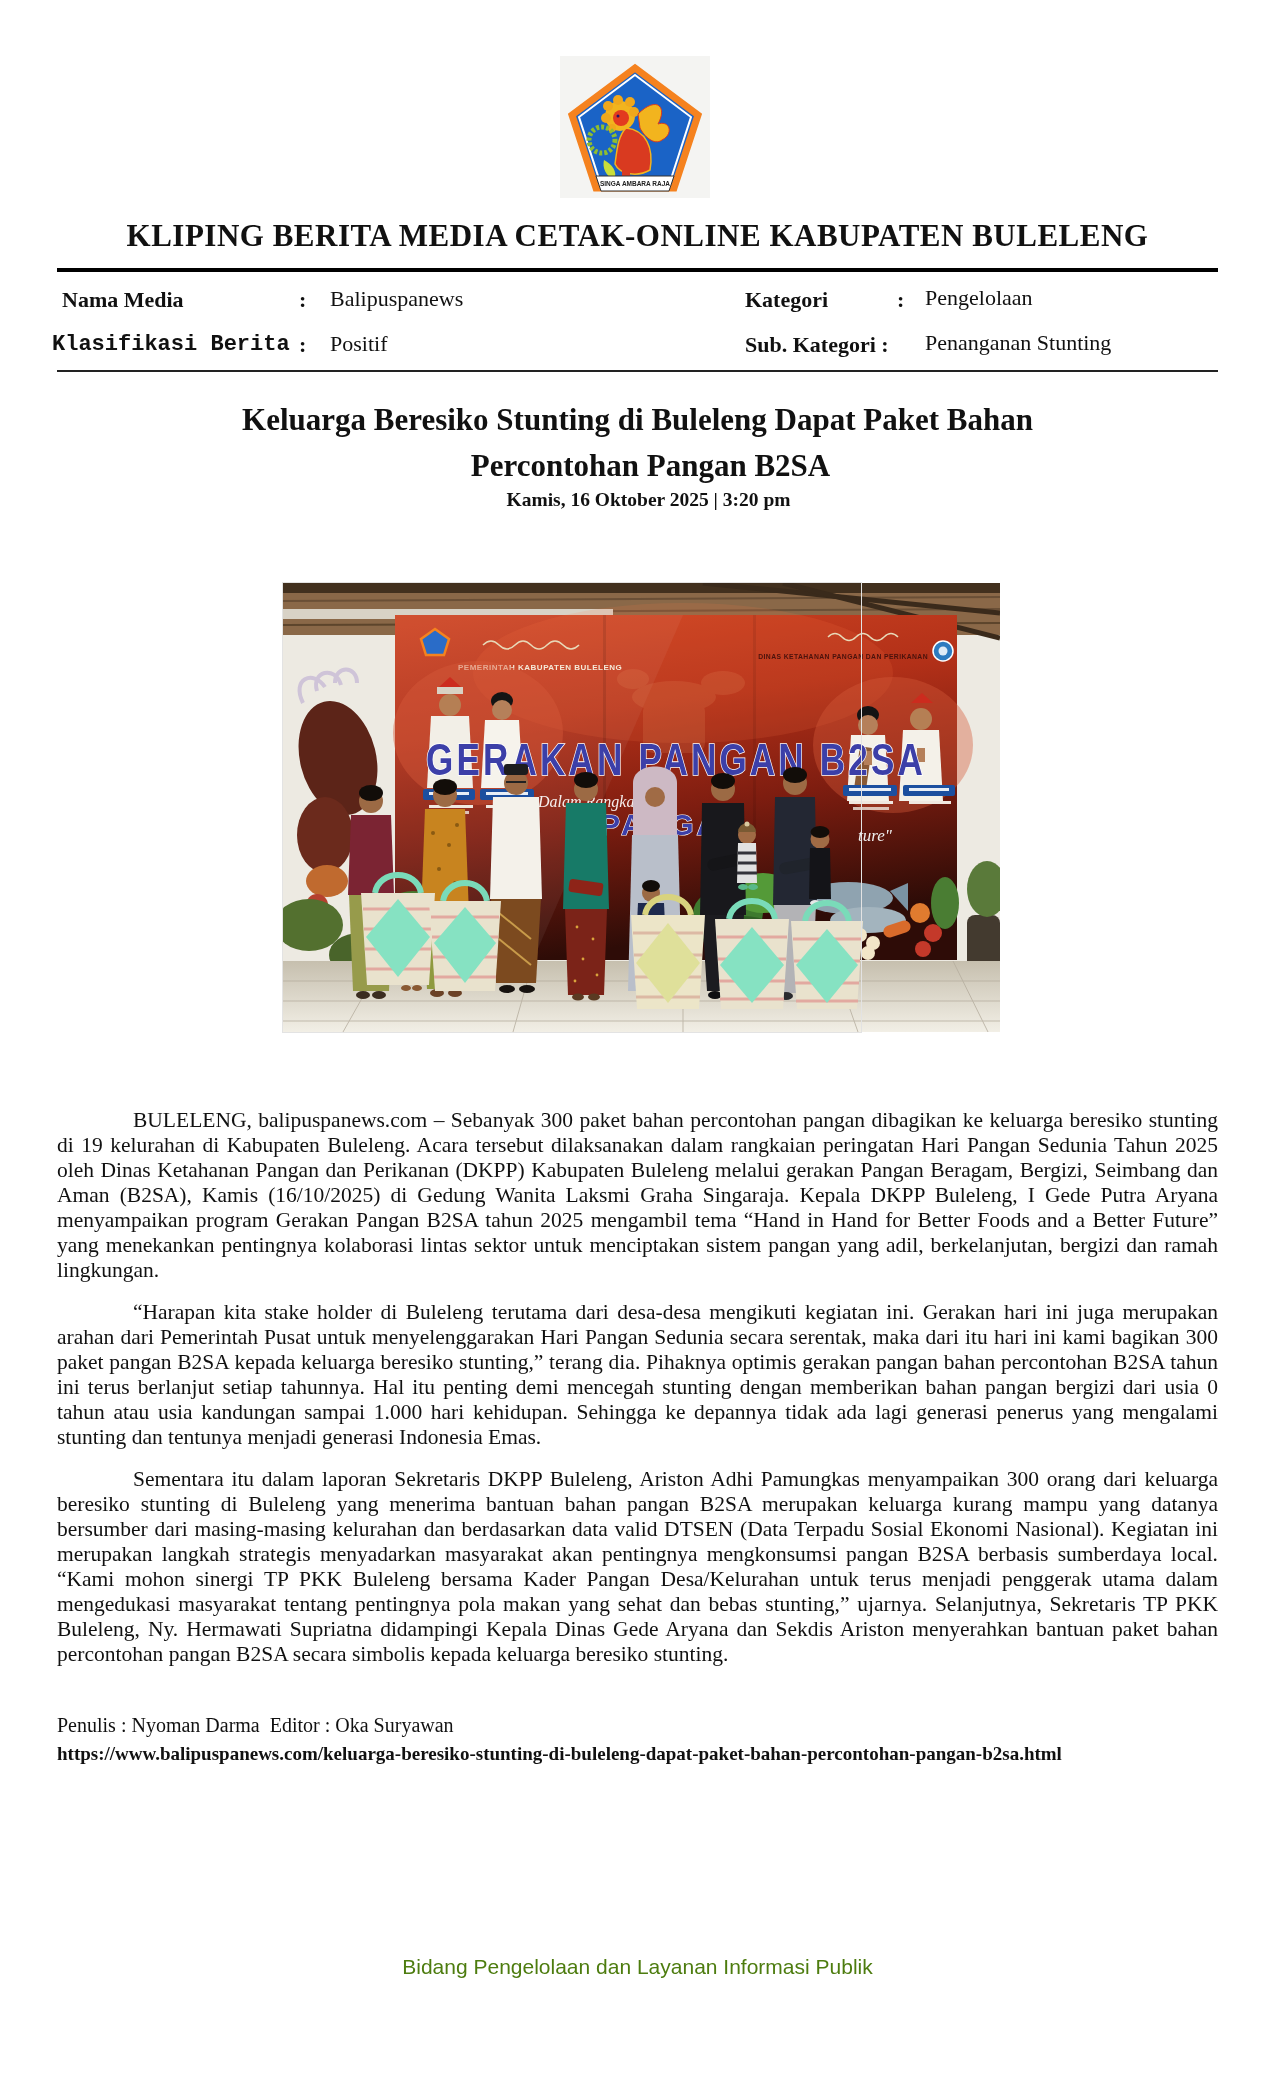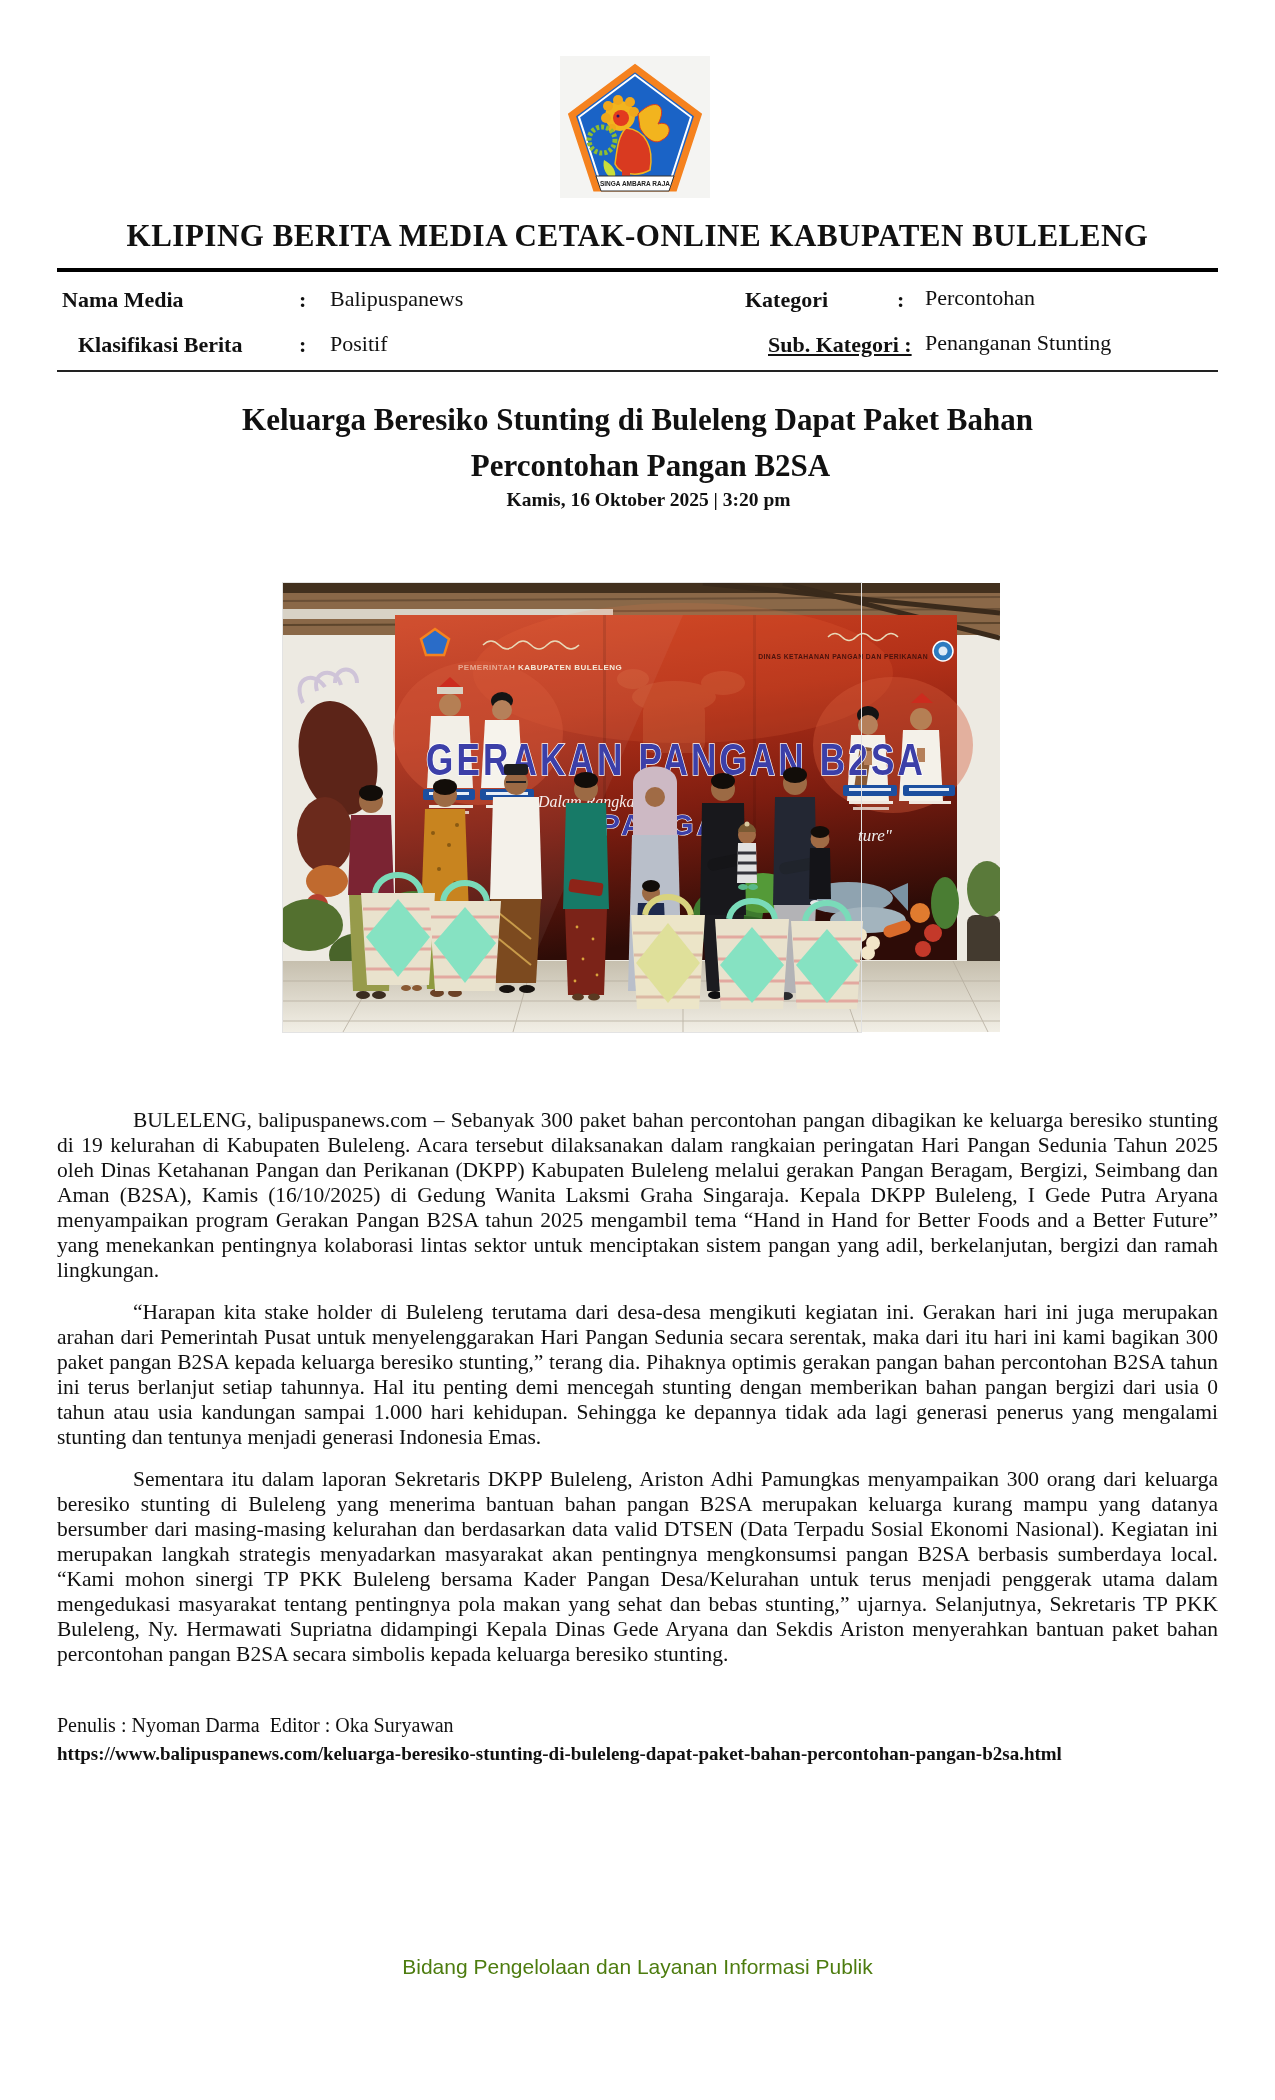--- a/index.html
+++ b/index.html
@@ -58,27 +58,27 @@
 
   <div class="abs center main-title">KLIPING BERITA MEDIA CETAK-ONLINE KABUPATEN BULELENG</div>
   <div class="abs rule-thick"></div>
 
   <span class="abs meta-label" style="left:62px;top:287px;">Nama Media</span>
   <span class="abs meta-colon" style="left:299px;top:287px;">:</span>
   <span class="abs meta-value" style="left:330px;top:286px;">Balipuspanews</span>
 
   <span class="abs meta-label" style="left:745px;top:287px;">Kategori</span>
   <span class="abs meta-colon" style="left:897px;top:287px;">:</span>
-  <span class="abs meta-value" style="left:925px;top:285px;">Percontohan</span>
-
-  <span class="abs meta-label" style="left:78px;top:332px;">Klasifikasi Berita</span>
+  <span class="abs meta-value" style="left:925px;top:285px;">Pengelolaan</span>
+
+  <span class="abs meta-label" style="left:52px;top:332px;font-family:Liberation Mono, monospace;">Klasifikasi Berita</span>
   <span class="abs meta-colon" style="left:299px;top:332px;">:</span>
   <span class="abs meta-value" style="left:330px;top:331px;">Positif</span>
 
-  <span class="abs meta-label" style="left:768px;top:332px;text-decoration:underline;">Sub. Kategori :</span>
+  <span class="abs meta-label" style="left:745px;top:332px;">Sub. Kategori :</span>
   <span class="abs meta-value" style="left:925px;top:330px;">Penanganan Stunting</span>
 
   <div class="abs rule-thin"></div>
 
   <div class="abs center art-title" style="top:402px;">Keluarga Beresiko Stunting di Buleleng Dapat Paket Bahan</div>
   <div class="abs center art-title" style="top:448px;padding-left:26px;">Percontohan Pangan B2SA</div>
   <div class="abs center art-date">Kamis, 16 Oktober 2025 | 3:20 pm</div>
 
   <div class="abs photo-frame">
     <svg width="717" height="449" viewBox="0 0 717 449">

